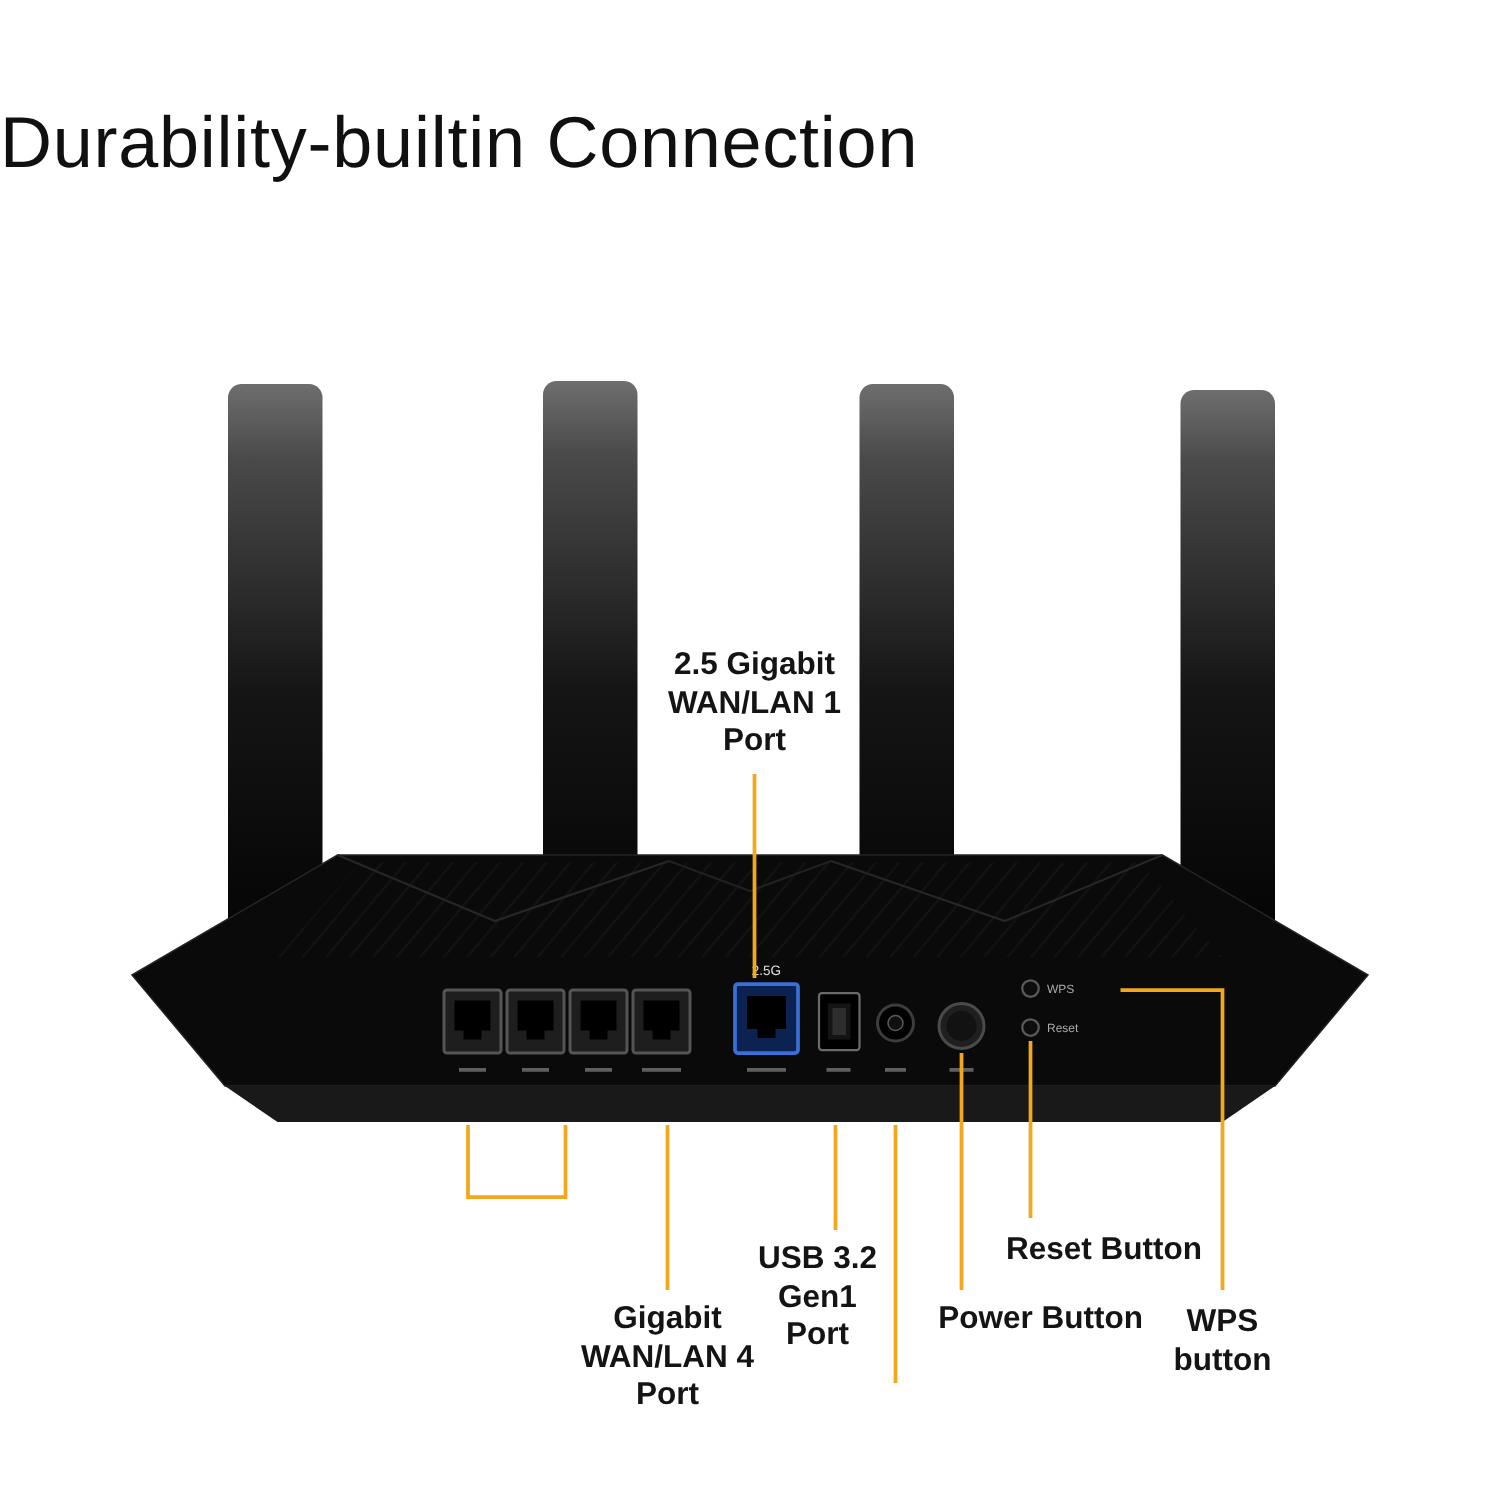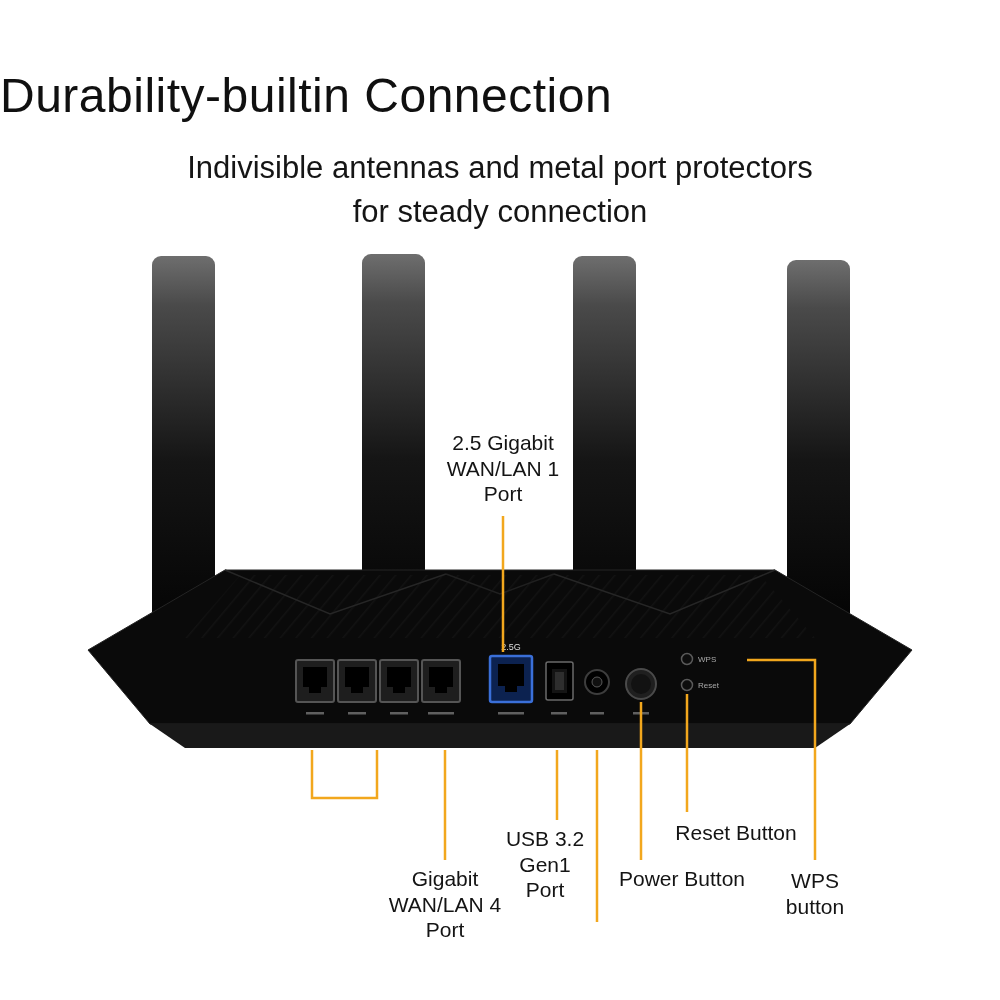--- a/index.html
+++ b/index.html
@@ -12,28 +12,28 @@
   .title{
     position:absolute;top:68px;left:0;width:1000px;text-align:left;
     font-size:48px;font-weight:400;letter-spacing:0.5px;color:#101010;
   }
   .subtitle{
     position:absolute;top:146px;left:0;width:1000px;text-align:center;
     font-size:31px;font-weight:400;color:#151515;white-space:pre-line;line-height:1.42;
   }
   .callout{
     position:absolute;text-align:center;font-size:21px;color:#141414;
-    white-space:pre-line;line-height:1.22;
+    white-space:pre-line;line-height:1.22;font-weight:bold;
   }
   #co-wan25g{left:413px;top:430px;width:180px;}
   #co-lan   {left:243px;top:820px;width:180px;}
   #co-wan1g {left:365px;top:866px;width:160px;}
   #co-usb   {left:485px;top:826px;width:120px;}
   #co-dcin  {left:470px;top:928px;width:260px;}
-  #co-power {left:602px;top:866px;width:160px;}
+  #co-power {left:602px;top:866px;width:160px;text-align:right;}
   #co-reset {left:656px;top:820px;width:160px;}
   #co-wps   {left:755px;top:868px;width:120px;}
 </style>
 </head>
 <body>
 
 <div class="stage">
 
   <svg class="art" width="1000" height="1000" viewBox="0 0 1000 1000">
     <defs>
@@ -125,22 +125,20 @@
       <line x1="445" y1="750" x2="445" y2="860"></line>
       <line x1="557" y1="750" x2="557" y2="820"></line>
       <line x1="597" y1="750" x2="597" y2="922"></line>
       <line x1="641" y1="702" x2="641" y2="860"></line>
       <line x1="687" y1="694" x2="687" y2="812"></line>
       <polyline points="747,660 815,660 815,860"></polyline>
     </g>
   </svg>
 
   <div class="title">Durability-builtin Connection</div>
-  <div class="subtitle">Indivisible antennas and metal port protectors
-for steady connection</div>
 
   <div class="callout" id="co-wan25g">2.5 Gigabit
 WAN/LAN 1
 Port</div>
   <div class="callout" id="co-wan1g">Gigabit
 WAN/LAN 4
 Port</div>
   <div class="callout" id="co-usb">USB 3.2
 Gen1
 Port</div>

